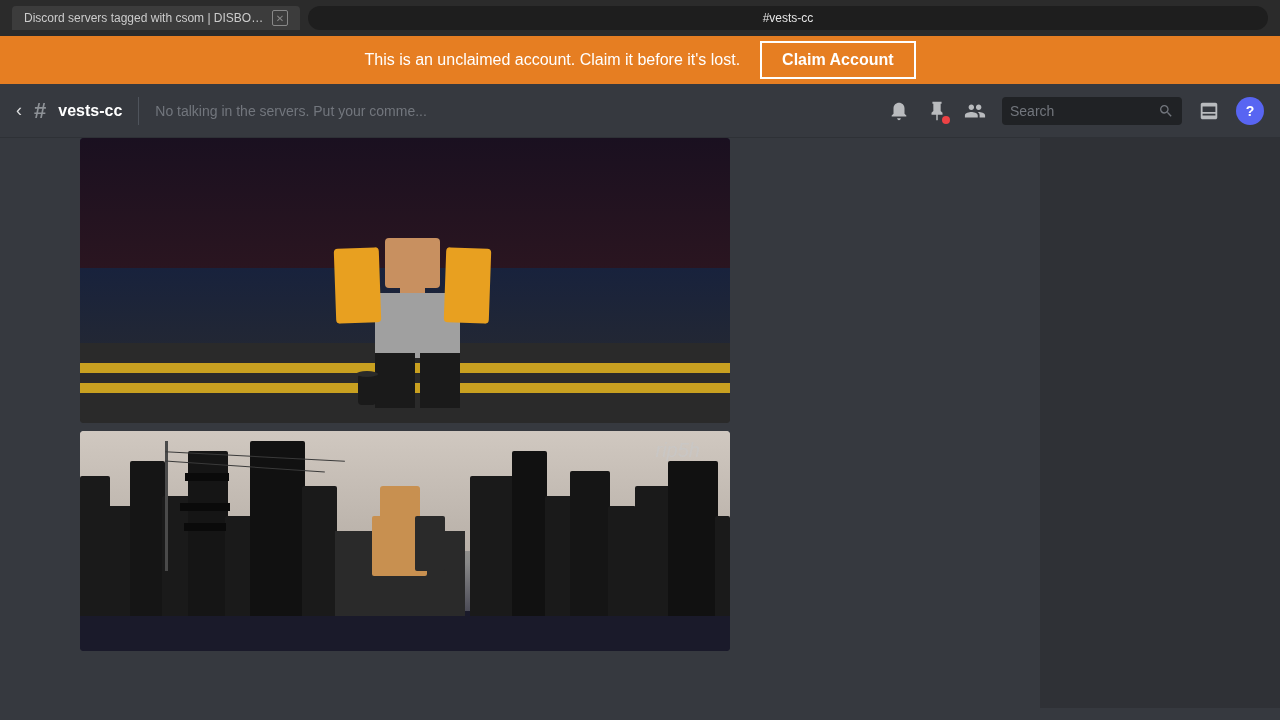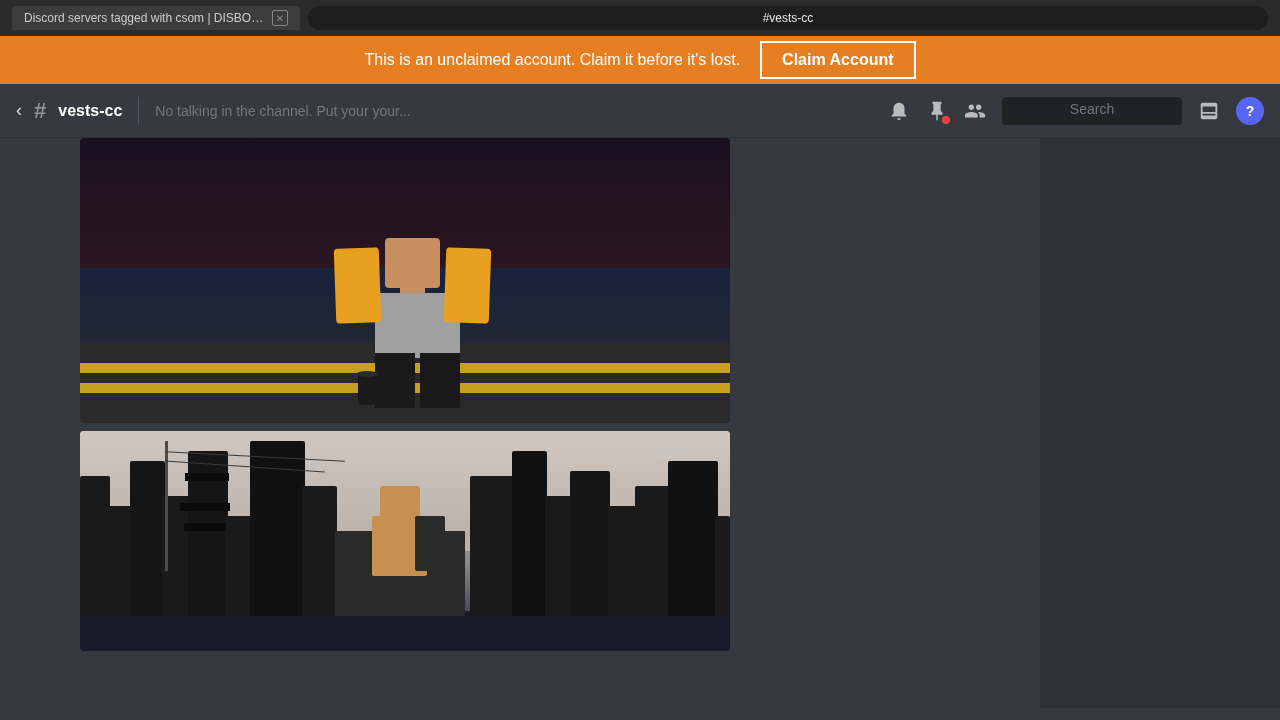--- a/index.html
+++ b/index.html
@@ -156,21 +156,20 @@
     .search-box {
       display: flex;
       align-items: center;
       background: #202225;
       border-radius: 4px;
       padding: 4px 8px;
       gap: 13px;
       width: 180px;
       height: 28px;
       cursor: text;
-      flex-direction: column;
     }
     .search-placeholder {
       color: #72767d;
       font-size: 14px;
       flex: 1;
     }
     .search-icon-svg {
       color: #72767d;
       font-size: 14px;
     }
@@ -254,21 +253,21 @@
 <div class="claim-banner">
   <span class="claim-text">This is an unclaimed account. Claim it before it's lost.</span>
   <button class="claim-button">Claim Account</button>
 </div>
 
 <div class="discord-header">
   <div class="chevron-down">‹</div>
   <div class="channel-hash">#</div>
   <span class="channel-name">vests-cc</span>
   <div class="divider"></div>
-  <span class="channel-topic">No talking in the channel. Put your your...</span>
+  <span class="channel-topic">No talking in the servers. Put your comme...</span>
 
   <div class="header-icons">
 
     <div class="icon-btn">
       <svg width="22" height="22" viewBox="0 0 24 24" fill="#b9bbbe">
         <path d="M18 9c0-3.31-2.69-6-6-6S6 5.69 6 9v6l-2 2v1h16v-1l-2-2V9zm-6 13c1.1 0 2-.9 2-2h-4c0 1.1.9 2 2 2z"></path>
       </svg>
     </div>
 
     <div class="icon-btn">

